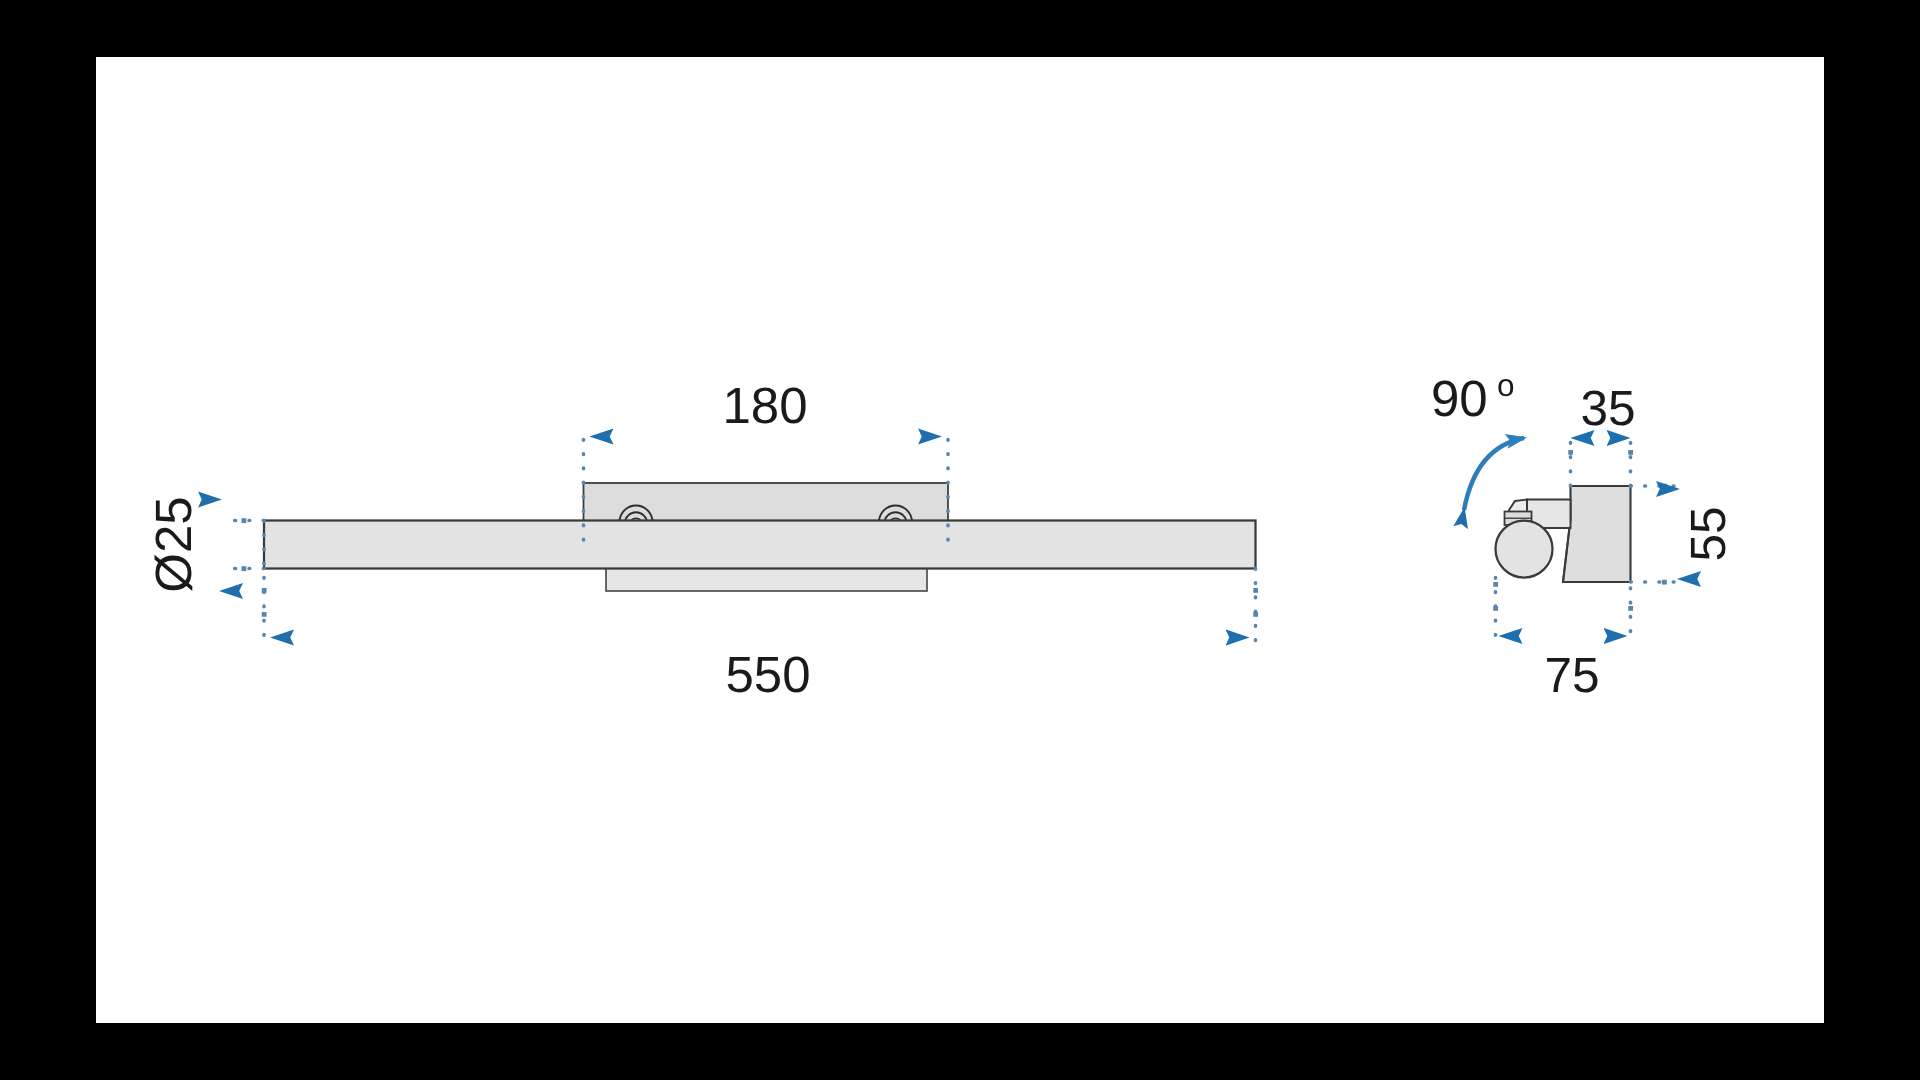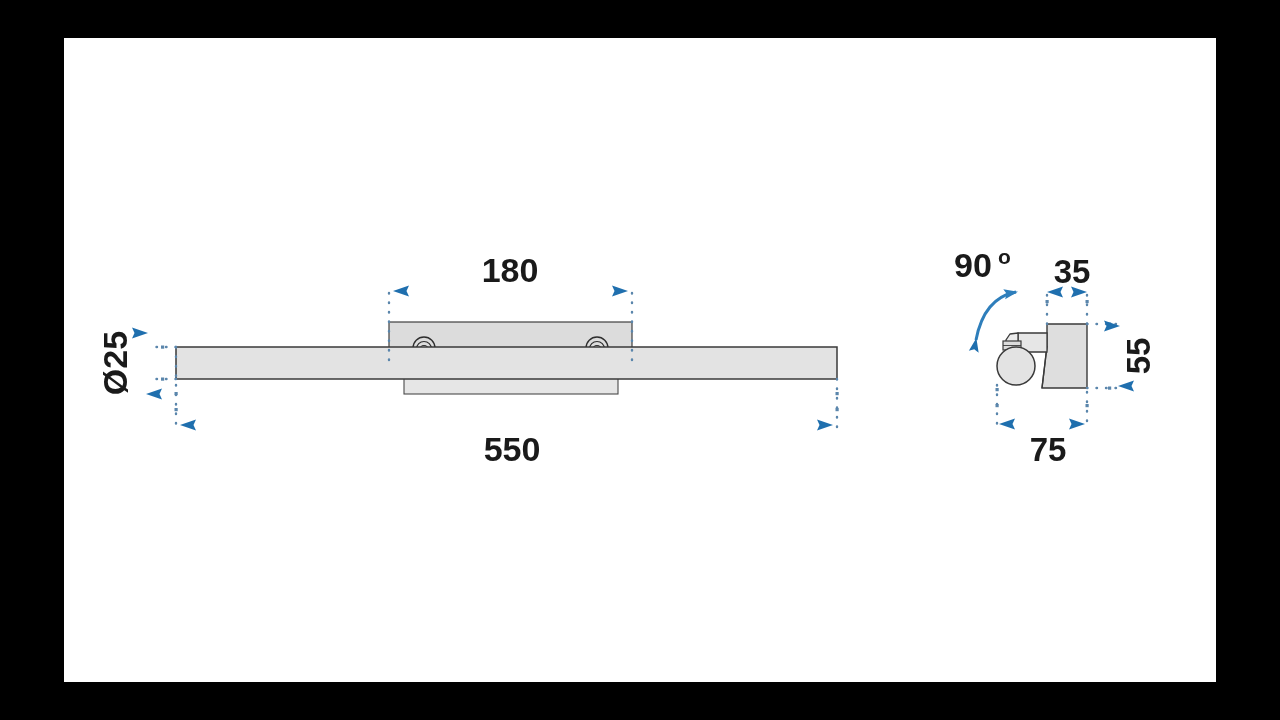--- a/index.html
+++ b/index.html
@@ -11,21 +11,20 @@
     overflow: hidden;
   }
   body {
     font-family: "Liberation Sans", sans-serif;
   }
   #stage {
     position: relative;
     width: 1084px;
     height: 720px;
     background: #000000;
-    font-weight: bold;
   }
   #canvas {
     position: absolute;
     left: 64px;
     top: 38px;
     width: 1152px;
     height: 644px;
     background: #ffffff;
   }
   #drawing {

